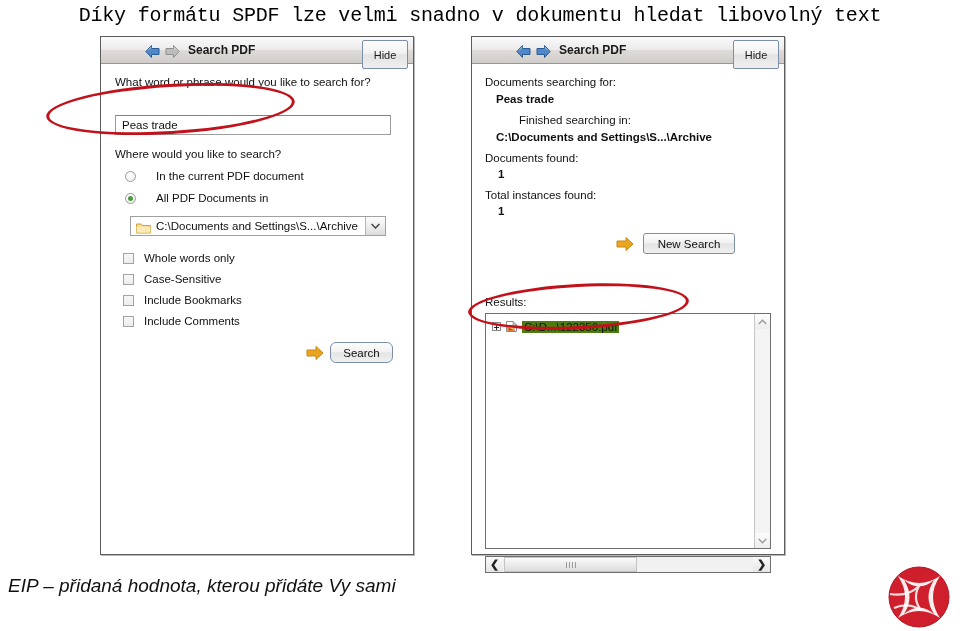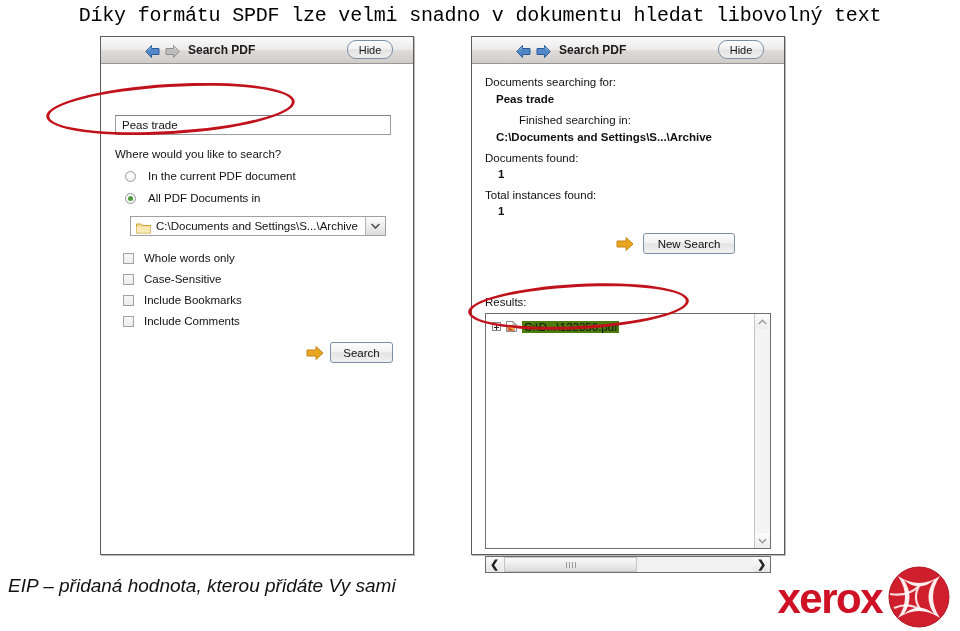--- a/index.html
+++ b/index.html
@@ -34,39 +34,39 @@
     border-bottom:1px solid #9a9896;
     display:flex;align-items:center;
     box-sizing:border-box;
   }
   .nav-arrows{display:flex;align-items:center;gap:5px;margin-left:44px;}
   .arrow{width:15px;height:13px;display:block;}
   .hdr-title{
     font-size:12px;font-weight:bold;color:#1a1a1a;margin-left:8px;white-space:nowrap;
   }
   .hide-btn{
-    position:absolute;right:20px;top:3px;
-    width:46px;height:19px;
-    border:1px solid #7b90a8;border-radius:9px;
+    position:absolute;right:5px;top:3px;
+    width:46px;height:29px;
+    border:1px solid #7b90a8;border-radius:2px;
     background:linear-gradient(to bottom,#fdfdfd 0%,#f1f1f1 45%,#e3e3e3 52%,#efefef 100%);
     font-size:11px;color:#1a1a1a;
     display:flex;align-items:center;justify-content:center;
     box-sizing:border-box;
   }
   .panel-body{position:relative;padding:0;height:calc(100% - 27px);}
 
   
   .lbl{position:absolute;font-size:11.5px;color:#111;white-space:nowrap;}
   .search-input{
     position:absolute;left:14px;top:51px;width:276px;height:20px;
     border:1px solid #9d9d9d;border-top-color:#828282;background:#fff;
     font-size:11.5px;color:#111;
     display:flex;align-items:center;padding-left:6px;box-sizing:border-box;
   }
-  .radio-row{position:absolute;display:flex;align-items:center;gap:12px;font-size:11.5px;color:#111;white-space:nowrap;}
+  .radio-row{position:absolute;display:flex;align-items:center;gap:20px;font-size:11.5px;color:#111;white-space:nowrap;}
   .radio{
     width:11px;height:11px;border-radius:50%;
     border:1px solid #9b9b9b;background:radial-gradient(circle at 40% 35%,#ffffff 0%,#f2f2f2 70%,#e4e4e4 100%);
     box-sizing:border-box;position:relative;flex:none;
   }
   .radio.on::after{
     content:"";position:absolute;left:2px;top:2px;width:5px;height:5px;border-radius:50%;
     background:#4e9a3f;
   }
   .combo{
@@ -188,20 +188,21 @@
           <path d="M8.8 1.6 L13.1 6.4 L8.8 3.0 Z" fill="#dcdcdc"></path>
         </svg>
       </span>
     </div>
     <div class="hdr-title">Search PDF</div>
     <div class="hide-btn">Hide</div>
   </div>
 
   <div class="panel-body">
 
+    <div class="lbl" style="left:14px;top:12px;">What word or phrase would you like to search for?</div>
 
     <div class="search-input">Peas trade</div>
 
     <div class="lbl" style="left:14px;top:84px;">Where would you like to search?</div>
 
     <div class="radio-row" style="left:24px;top:106px;">
       <span class="radio"></span>
       <span>In the current PDF document</span>
     </div>
 
@@ -240,21 +241,21 @@
     <div class="chk-row" style="left:22px;top:251px;">
       <span class="chk"></span>
       <span>Include Comments</span>
     </div>
 
     <span class="orange-arrow" style="left:205px;top:281px;">
       <svg viewBox="0 0 18 16" width="18" height="16">
         <path d="M1 5 L10 5 L10 1.5 L17 8 L10 14.5 L10 11 L1 11 Z" fill="#e8a61e" stroke="#c9861a" stroke-width="1" stroke-linejoin="round"></path>
       </svg>
     </span>
-    <div class="action-btn" style="left:229px;top:278px;width:63px;">Search</div>
+    <div class="action-btn" style="left:229px;top:278px;width:63px;border-radius:6px;">Search</div>
 
   </div>
 </div>
 
 <div class="panel" id="panel-right">
 
   <div class="panel-header">
     <div class="nav-arrows">
       <span class="arrow">
         <svg viewBox="0 0 15 13" width="15" height="13">
@@ -338,21 +339,20 @@
 
   </div>
 </div>
 
 <div class="ellipse" id="ellipse-left"></div>
 <div class="ellipse" id="ellipse-right"></div>
 
 <div class="footer-text">EIP – přidaná hodnota, kterou přidáte Vy sami</div>
 
 <div class="logo">
-  <span class="logo-word">xerox</span>
   <span>
     <svg viewBox="0 0 62 62" width="62" height="62">
       <circle cx="31" cy="31" r="30" fill="#d01f2c"></circle>
       <path d="M10 10 Q31 24 52 10 Q38 31 52 52 Q31 38 10 52 Q24 31 10 10 Z" fill="#ffffff" opacity="0.92"></path>
       <path d="M16 14 Q31 27 46 14 Q35 31 46 48 Q31 35 16 48 Q27 31 16 14 Z" fill="#d01f2c"></path>
       <path d="M2 28 Q20 31 31 20 Q24 33 33 44 Q20 36 6 42" fill="none" stroke="#ffffff" stroke-width="2.2" opacity="0.85"></path>
       <circle cx="31" cy="31" r="30" fill="none" stroke="#b01624" stroke-width="1"></circle>
     </svg>
   </span>
 </div>

